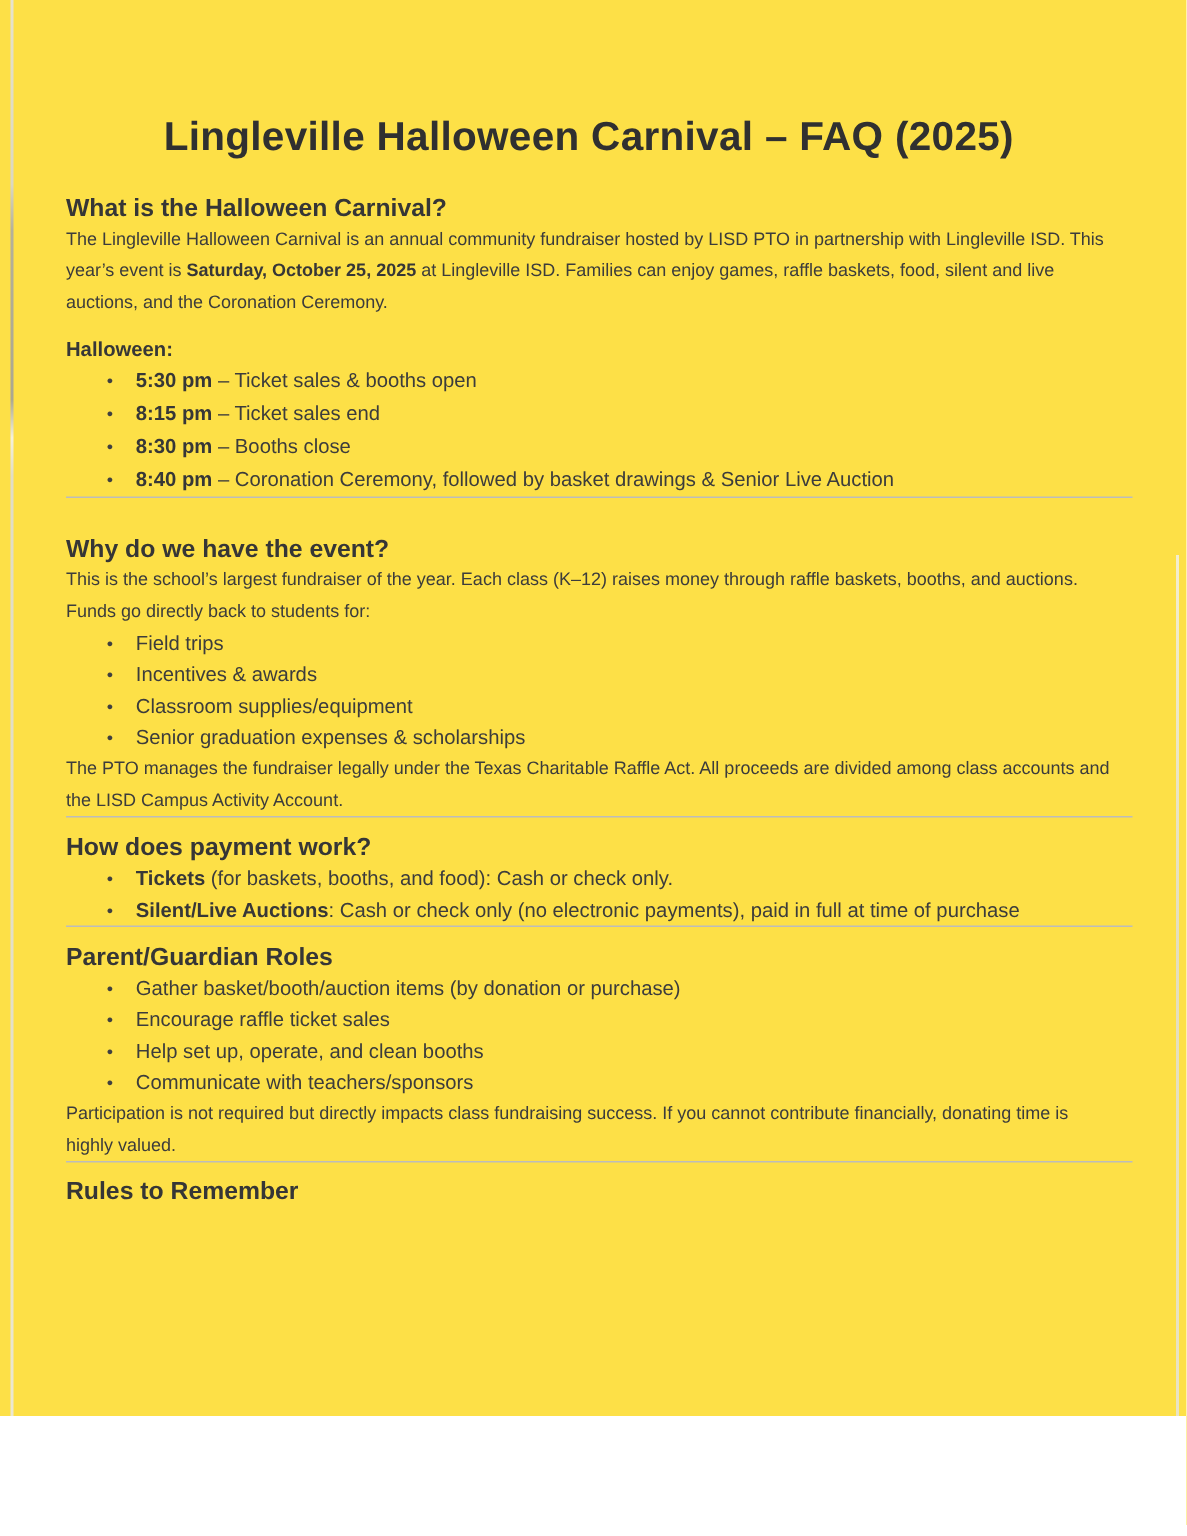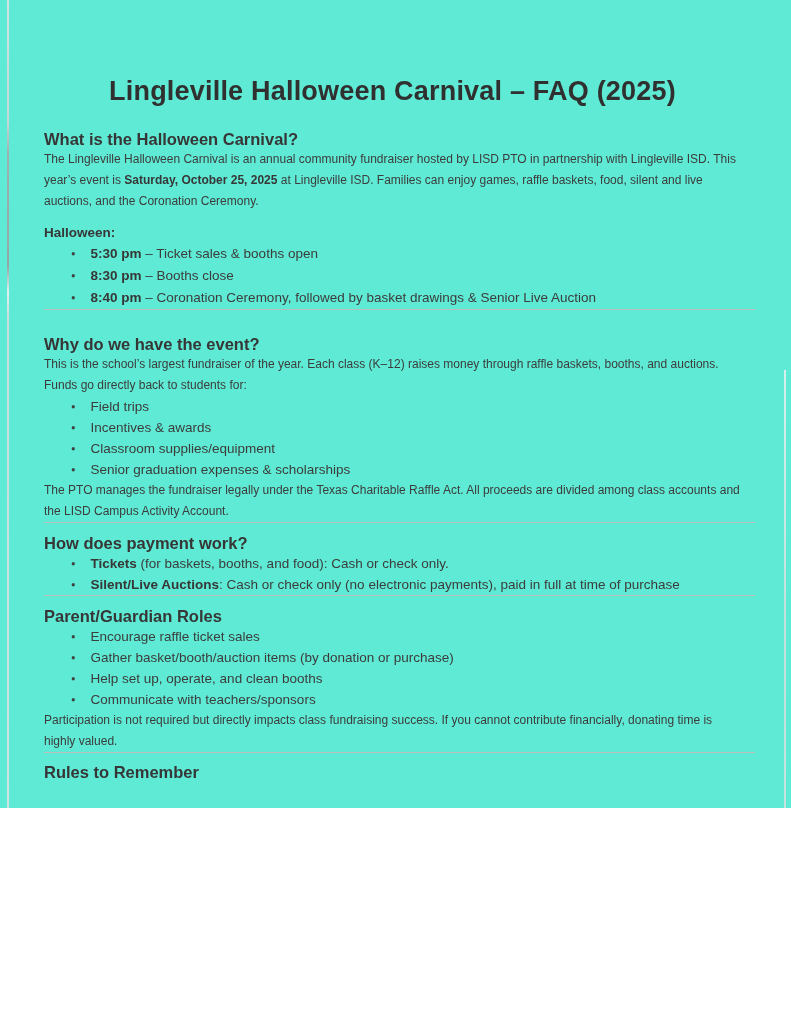--- a/index.html
+++ b/index.html
@@ -1,20 +1,20 @@
 <!DOCTYPE html>
 <html><head>
 <meta charset="utf-8">
 <style>
   html,body{margin:0;padding:0;background:#ffffff;}
   .page{
     position:relative;
-    width:791px;height:808px;
+    width:791px;height:944px;
     margin:0 auto;
-    background:#5eead4;
+    background:#fde047;
     font-family:"Liberation Sans","DejaVu Sans",sans-serif;
     color:#3a3a3a;
     overflow:hidden;
     box-sizing:border-box;
   }
   
   .edge-left{
     position:absolute;left:7px;top:0;width:2px;height:1024px;
     background:linear-gradient(#e3e3e3 0%,#d6d6d6 12%,#a8a8a8 15%,#9d9d9d 26%,#f4f4f4 28.5%,#dcdcdc 31%,#e0e0e0 70%,#ececec 100%);
     opacity:.85;
@@ -98,20 +98,23 @@
 
     <h2 class="sec m-what">What is the Halloween Carnival?</h2>
     <p class="body m-intro"><span>The Lingleville Halloween Carnival is an annual community fundraiser hosted by LISD PTO in partnership with Lingleville ISD. This year’s event is </span><span class="b">Saturday, October 25, 2025</span><span> at Lingleville ISD. Families can enjoy games, raffle baskets, food, silent and live auctions, and the Coronation Ceremony.</span></p>
 
     <p class="label-bold">Halloween:</p>
     <ul class="blist sched m-sched">
       <li>
           <span><span class="b">5:30 pm</span><span> – Ticket sales &amp; booths open</span></span>
         </li>
       <li>
+          <span><span class="b">8:15 pm</span><span> – Ticket sales end</span></span>
+        </li>
+      <li>
           <span><span class="b">8:30 pm</span><span> – Booths close</span></span>
         </li>
       <li>
           <span><span class="b">8:40 pm</span><span> – Coronation Ceremony, followed by basket drawings &amp; Senior Live Auction</span></span>
         </li>
     </ul>
 
     <hr class="div m-hr1">
 
     <h2 class="sec m-why">Why do we have the event?</h2>
@@ -142,24 +145,24 @@
       <li>
           <span><span class="b">Silent/Live Auctions</span><span>: Cash or check only (no electronic payments), paid in full at time of purchase</span></span>
         </li>
     </ul>
 
     <hr class="div m-hr3">
 
     <h2 class="sec m-parent">Parent/Guardian Roles</h2>
     <ul class="blist m-parent-list">
       <li>
-          <span>Encourage raffle ticket sales</span>
+          <span>Gather basket/booth/auction items (by donation or purchase)</span>
         </li>
       <li>
-          <span>Gather basket/booth/auction items (by donation or purchase)</span>
+          <span>Encourage raffle ticket sales</span>
         </li>
       <li>
           <span>Help set up, operate, and clean booths</span>
         </li>
       <li>
           <span>Communicate with teachers/sponsors</span>
         </li>
     </ul>
     <p class="body m-parent-outro">Participation is not required but directly impacts class fundraising success. If you cannot contribute financially, donating time is highly valued.</p>
 

